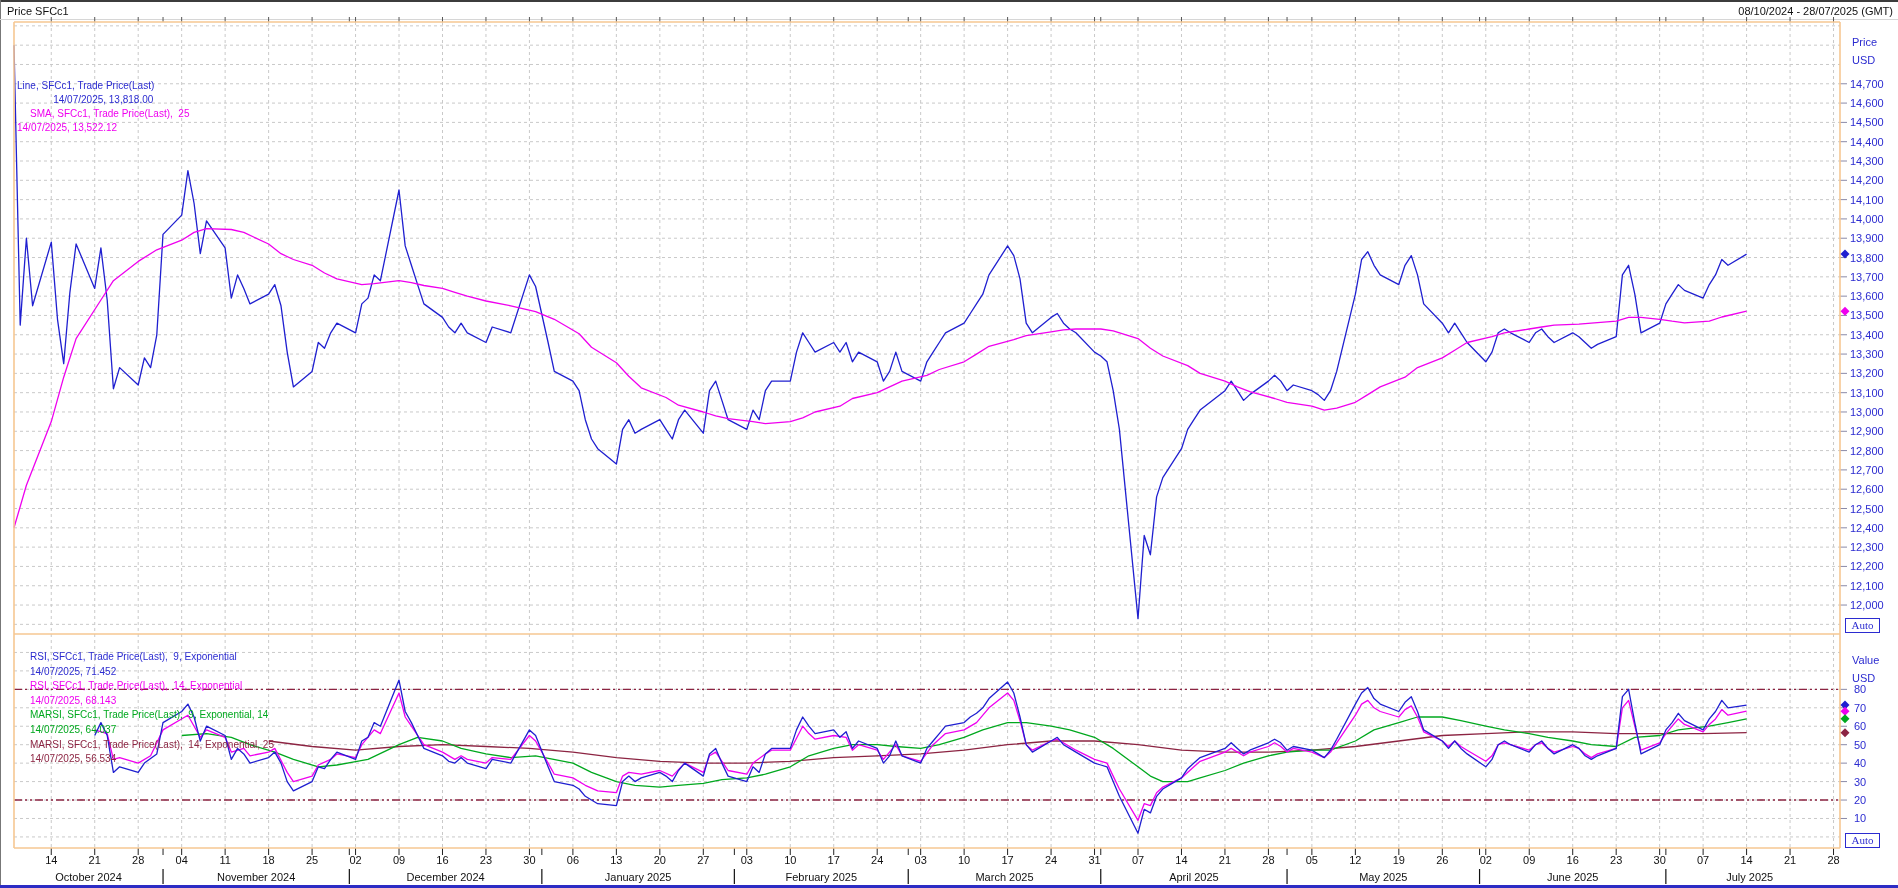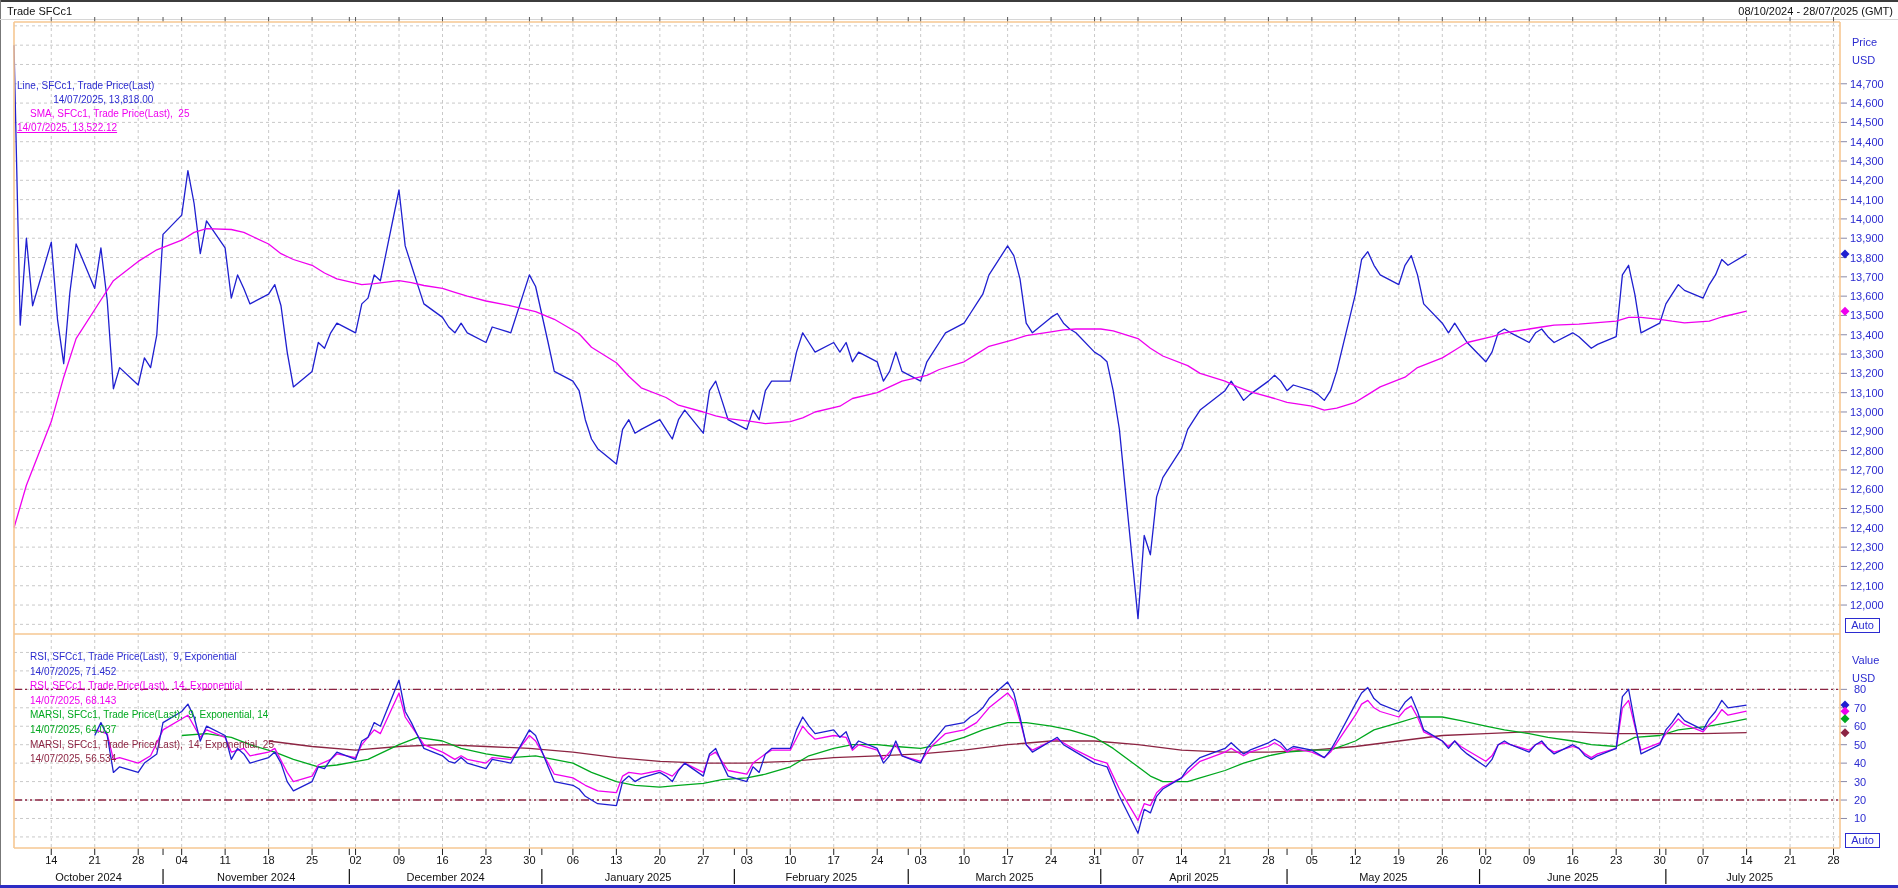--- a/index.html
+++ b/index.html
@@ -11,32 +11,32 @@
   #chart-header{position:absolute;left:0;top:2px;width:1898px;height:17px;
        border-bottom:1px solid #d6d6d6;font-size:11px;color:#111;}
   #chart-title{position:absolute;left:7px;top:3px;}
   #chart-range{position:absolute;right:5px;top:3px;}
   svg{position:absolute;left:0;top:0;}
   svg text{font-family:"Liberation Sans",sans-serif;font-size:11px;}
   .legend{position:absolute;left:17px;font-size:10px;line-height:14px;white-space:pre;z-index:5;}
   #price-legend{top:79px;}
   #rsi-legend{top:650px;line-height:14.6px;margin-left:13px;}
   .auto-btn{position:absolute;left:1845px;width:33px;height:13px;border:1px solid #2b2bd0;
-       color:#2b2bd0;font-size:11px;line-height:13px;text-align:center;cursor:pointer;background:#fff;z-index:6;}
+       color:#2b2bd0;font-size:11px;line-height:13px;text-align:center;cursor:pointer;background:#fff;z-index:6;font-family:Liberation Serif, serif;}
   #auto-price{top:618px;}
   #auto-rsi{top:833px;}
 </style>
 </head>
 <body>
 
 <div id="frame-top"></div>
 <div id="frame-left"></div>
 
 <div id="chart-header">
-  <span id="chart-title">Trade SFCc1</span>
+  <span id="chart-title">Price SFCc1</span>
   <span id="chart-range">08/10/2024 - 28/07/2025 (GMT)</span>
 </div>
 
 <svg id="chart" width="1898" height="888">
     <g>
       <rect x="14" y="22" width="1826" height="612" fill="#fff"></rect>
       <rect x="14" y="634" width="1826" height="214" fill="#fff"></rect>
     </g>
     <g>
       <line x1="51.26" y1="22" x2="51.26" y2="848" stroke="#c9c9c9" stroke-dasharray="3,3" stroke-width="1"></line>
@@ -398,19 +398,19 @@
       <line x1="1100.75" y1="869" x2="1100.75" y2="884" stroke="#111" stroke-width="1.2"></line>
       <text x="1383.3049999999998" y="881" text-anchor="middle" fill="#111">May 2025</text>
       <line x1="1287.05" y1="869" x2="1287.05" y2="884" stroke="#111" stroke-width="1.2"></line>
       <text x="1572.71" y="881" text-anchor="middle" fill="#111">June 2025</text>
       <line x1="1479.56" y1="869" x2="1479.56" y2="884" stroke="#111" stroke-width="1.2"></line>
       <text x="1749.695" y="881" text-anchor="middle" fill="#111">July 2025</text>
       <line x1="1665.86" y1="869" x2="1665.86" y2="884" stroke="#111" stroke-width="1.2"></line>
     </g>
   </svg>
 
-<div id="price-legend" class="legend"><div style="color: rgb(43, 43, 208);">Line, SFCc1, Trade Price(Last)</div><div style="color: rgb(43, 43, 208); text-align: center;">14/07/2025, 13,818.00</div><div style="color: rgb(239, 0, 239); margin-left: 13px;">SMA, SFCc1, Trade Price(Last),  25</div><div style="color: rgb(239, 0, 239); text-decoration: underline;">14/07/2025, 13,522.12</div></div>
+<div id="price-legend" class="legend"><div style="color: rgb(43, 43, 208);">Line, SFCc1, Trade Price(Last)</div><div style="color: rgb(43, 43, 208); text-align: center;">14/07/2025, 13,818.00</div><div style="color: rgb(239, 0, 239); margin-left: 13px;">SMA, SFCc1, Trade Price(Last),  25</div><div style="color: rgb(239, 0, 239);">14/07/2025, 13,522.12</div></div>
 <div id="rsi-legend" class="legend"><div style="color: rgb(43, 43, 208);">RSI, SFCc1, Trade Price(Last),  9, Exponential</div><div style="color: rgb(43, 43, 208);">14/07/2025, 71.452</div><div style="color: rgb(239, 0, 239);">RSI, SFCc1, Trade Price(Last),  14, Exponential</div><div style="color: rgb(239, 0, 239);">14/07/2025, 68.143</div><div style="color: rgb(0, 168, 30);">MARSI, SFCc1, Trade Price(Last),  9, Exponential, 14</div><div style="color: rgb(0, 168, 30);">14/07/2025, 64.037</div><div style="color: rgb(140, 36, 66);">MARSI, SFCc1, Trade Price(Last),  14, Exponential, 25</div><div style="color: rgb(140, 36, 66);">14/07/2025, 56.534</div></div>
 
 <div id="auto-price" class="auto-btn">Auto</div>
 <div id="auto-rsi" class="auto-btn">Auto</div>
 
 <div id="frame-bottom"></div>
 
 </body></html>

